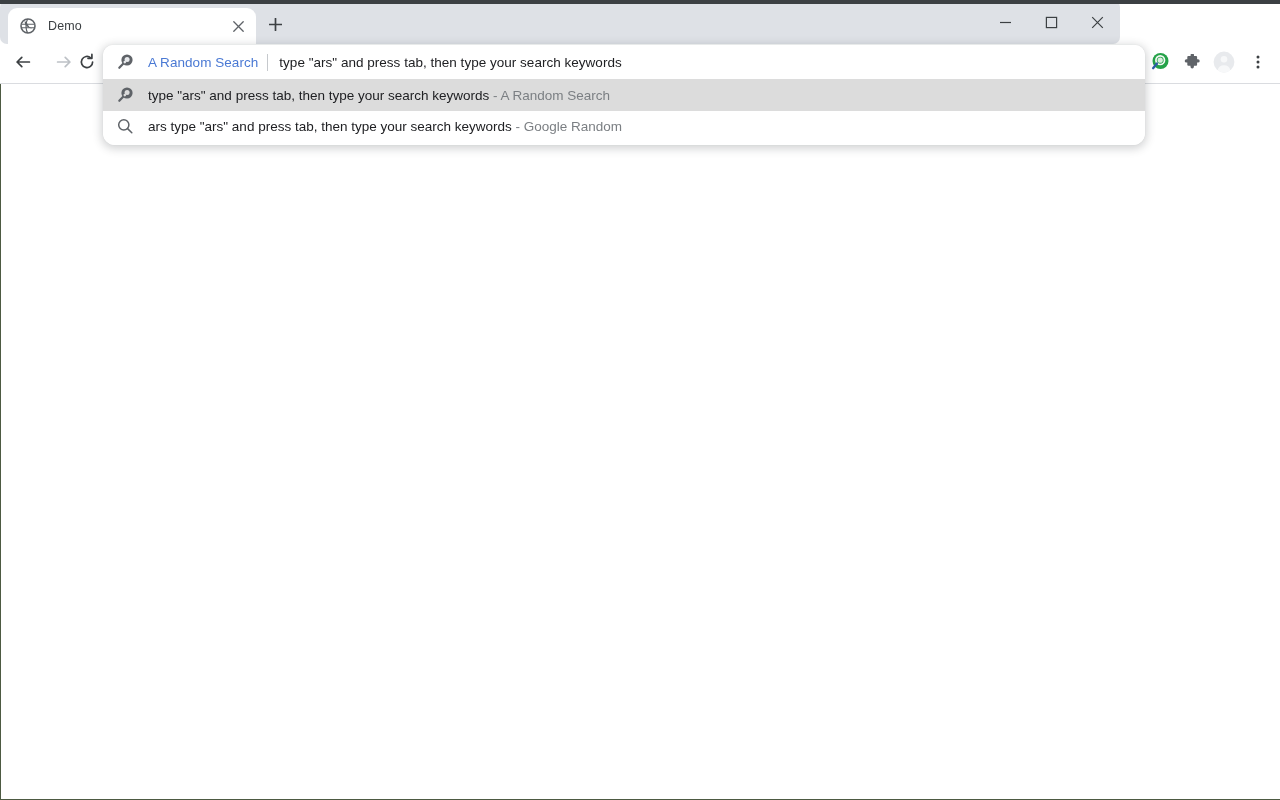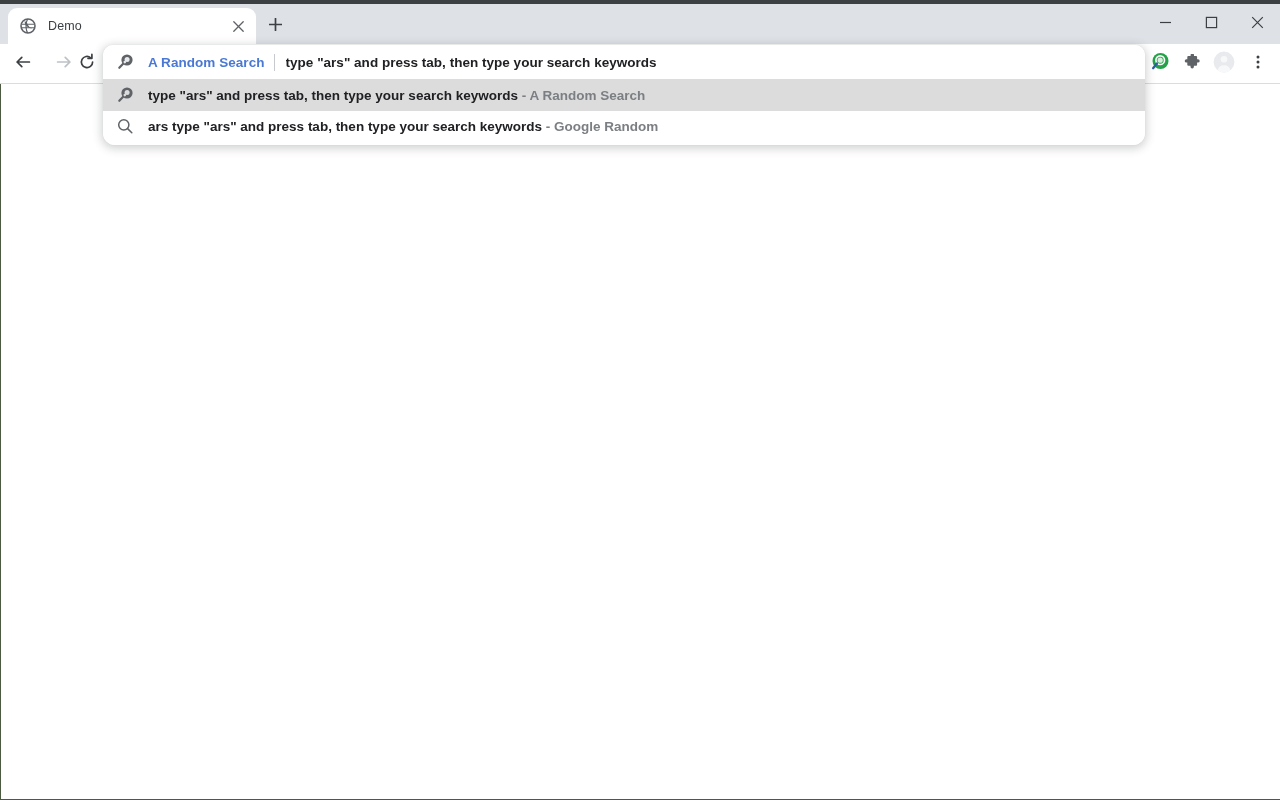--- a/index.html
+++ b/index.html
@@ -18,23 +18,24 @@
     width: 1280px;
     height: 800px;
     background: #ffffff;
     overflow: hidden;
   }
 
   
   .tabstrip {
     position: absolute;
     left: 0; top: 0;
-    width: 1280px;
+    width: 1120px;
     height: 44px;
     background: #dee1e6;
+    border-radius: 7px;
   }
   .tabstrip-topline {
     position: absolute;
     left: 0; top: 0;
     width: 1280px;
     height: 4px;
     background: #3c4043;
   }
 
   .tab {
@@ -136,21 +137,20 @@
 
   
   .omnibox-wrap {
     position: absolute;
     left: 103px; top: 45px;
     width: 1042px;
     border-radius: 10px 10px 12px 12px;
     background: #ffffff;
     box-shadow: 0 2px 9px 2px rgba(60,64,67,0.22), 0 0 1px 0 rgba(60,64,67,0.15);
     overflow: hidden;
-    font-weight: bold;
   }
 
   .omnibox {
     height: 34px;
     display: flex;
     align-items: center;
     padding: 0 12px 0 13px;
     box-sizing: border-box;
     background: #ffffff;
   }

